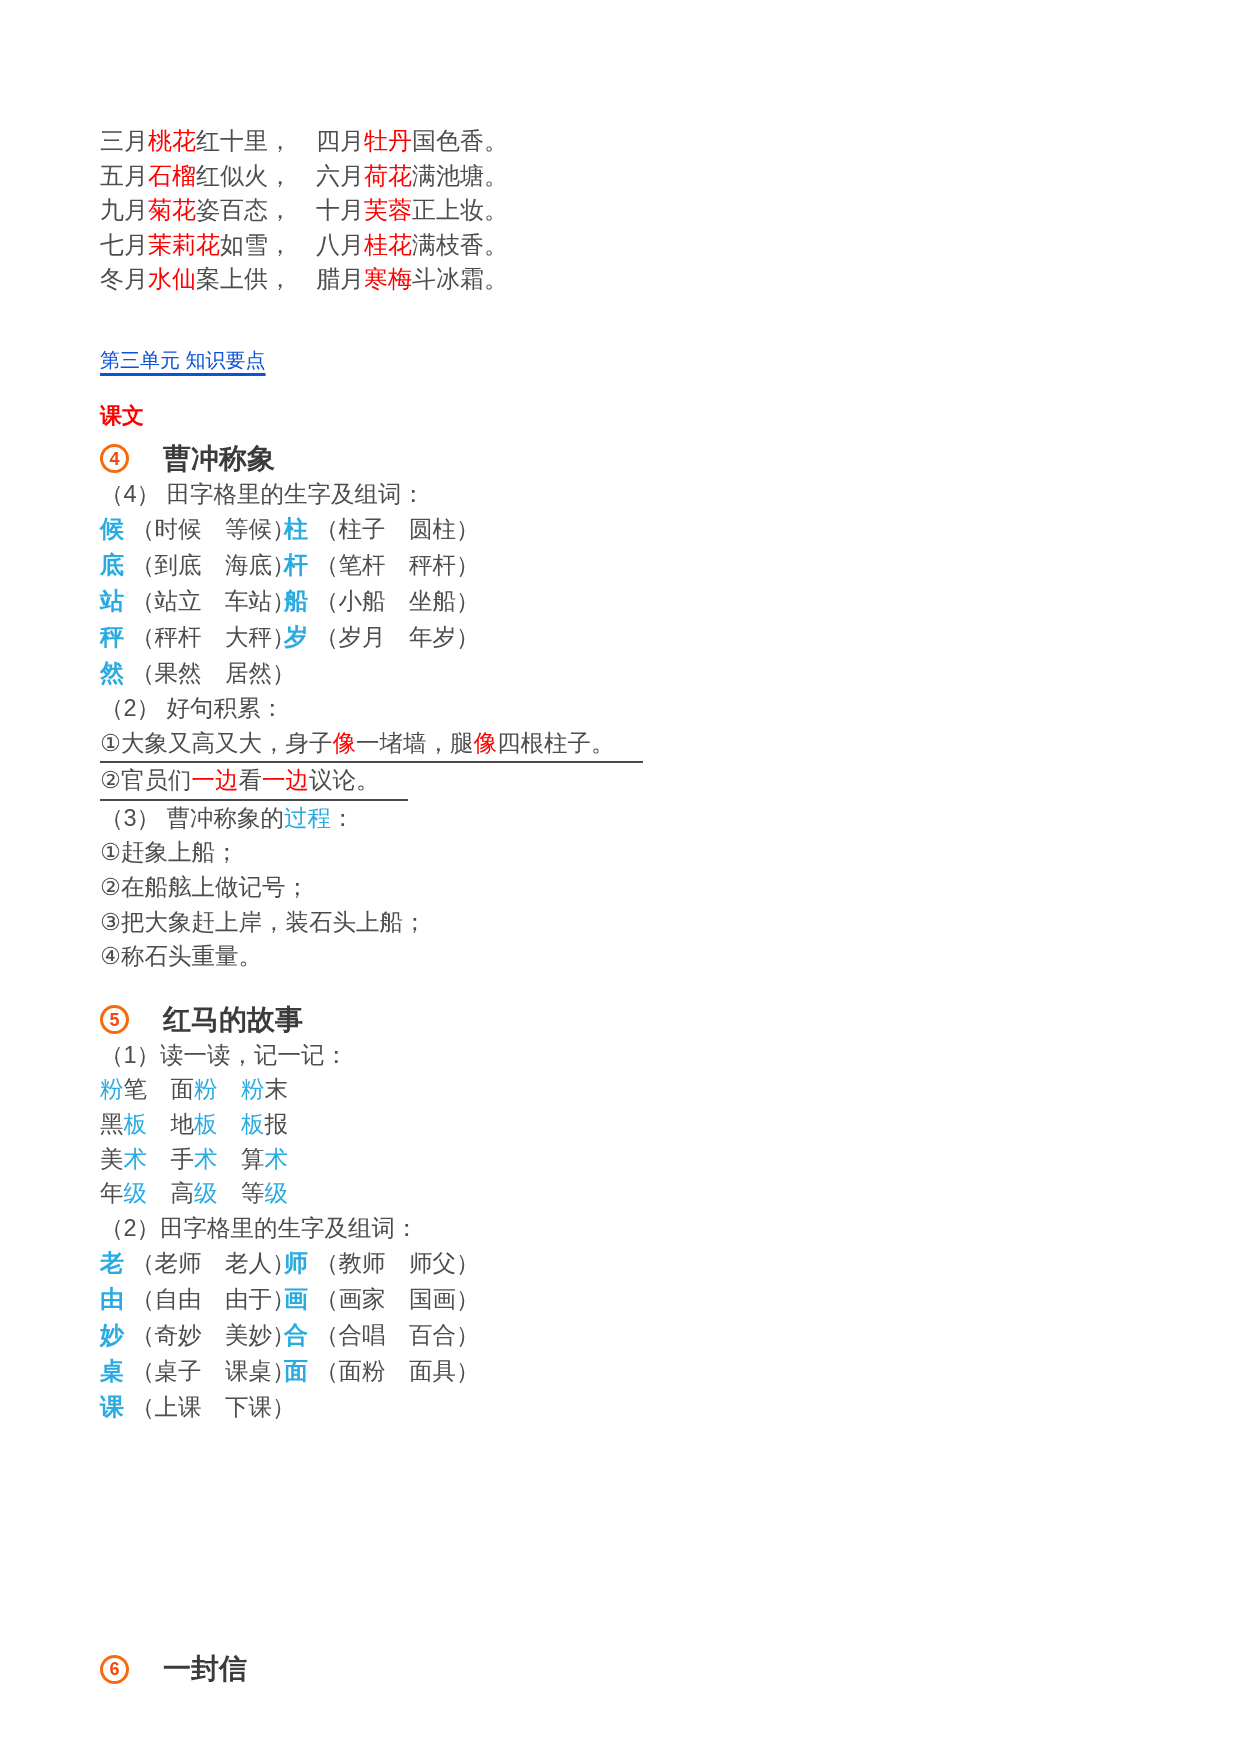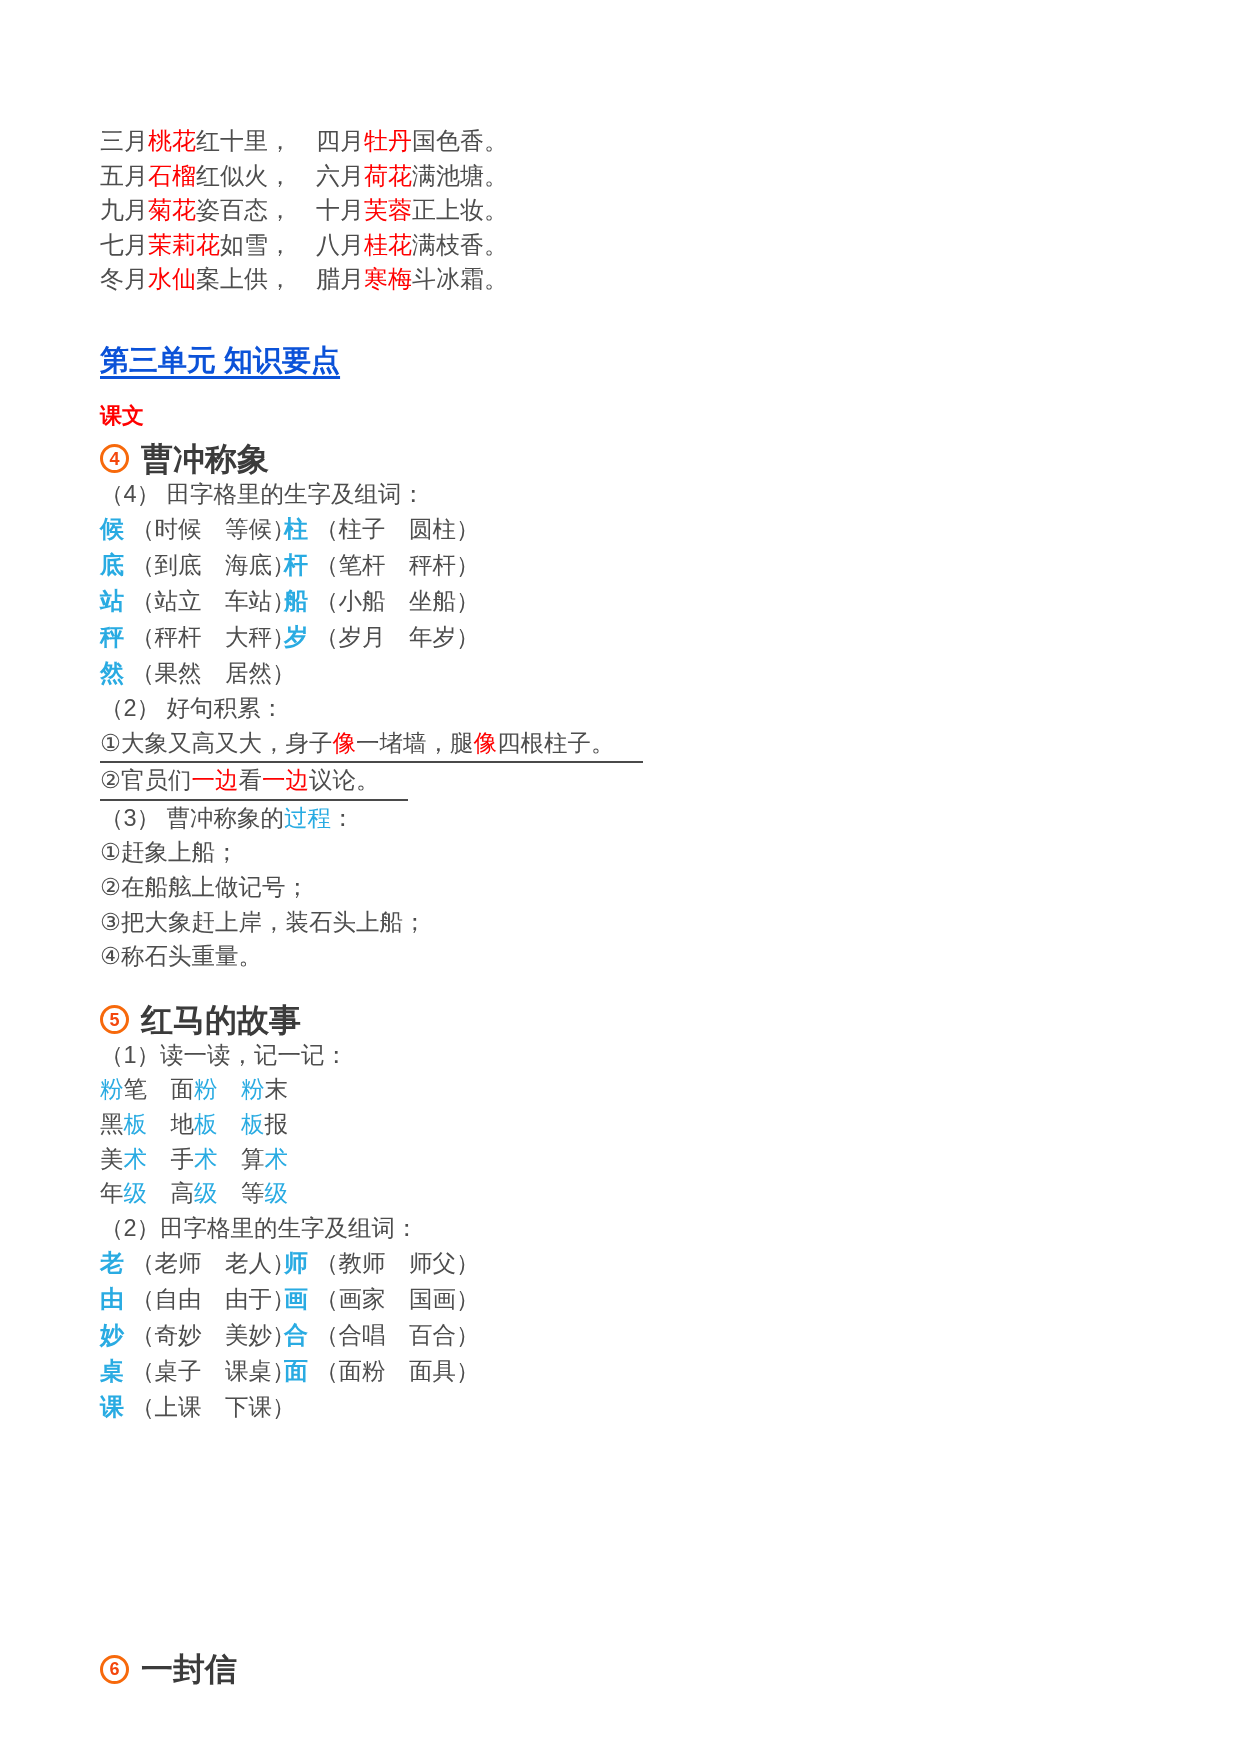--- a/index.html
+++ b/index.html
@@ -33,22 +33,22 @@
   .poem-line{
     font-size:24px;
     line-height:34.5px;
   }
   .hl-red{color:var(--red);font-weight:normal}
   .hl-cyan{color:var(--cyan);font-weight:normal}
   .unit-title{
     display:block;
     width:fit-content;
     margin:46px 0 0 0;
-    font-size:29px;
-    font-weight:bold;
+    font-size:20px;
+    font-weight:normal;
     line-height:34px;
     color:var(--blue);
     text-decoration:underline;
     text-decoration-thickness:2.5px;
     text-underline-offset:6px;
   }
   .unit-subtitle{
     font-size:22px;
     font-weight:bold;
     color:var(--red);
@@ -71,23 +71,24 @@
     justify-content:center;
     width:29px;height:29px;
     border-radius:50%;
     border:3px solid var(--ring);
     color:var(--digit);
     font-size:18px;
     font-weight:bold;
     flex:0 0 auto;
   }
   .lesson-title{
-    font-size:32px;
+    font-size:28px;
     font-weight:bold;
     color:var(--head);
+    margin-left:22px;
   }
   .char-row{
     display:grid;
     grid-template-columns:177px auto;
     font-size:23.5px;
     line-height:35px;
     white-space:pre;
     gap:7px;
   }
   .char-cell{white-space:pre}

